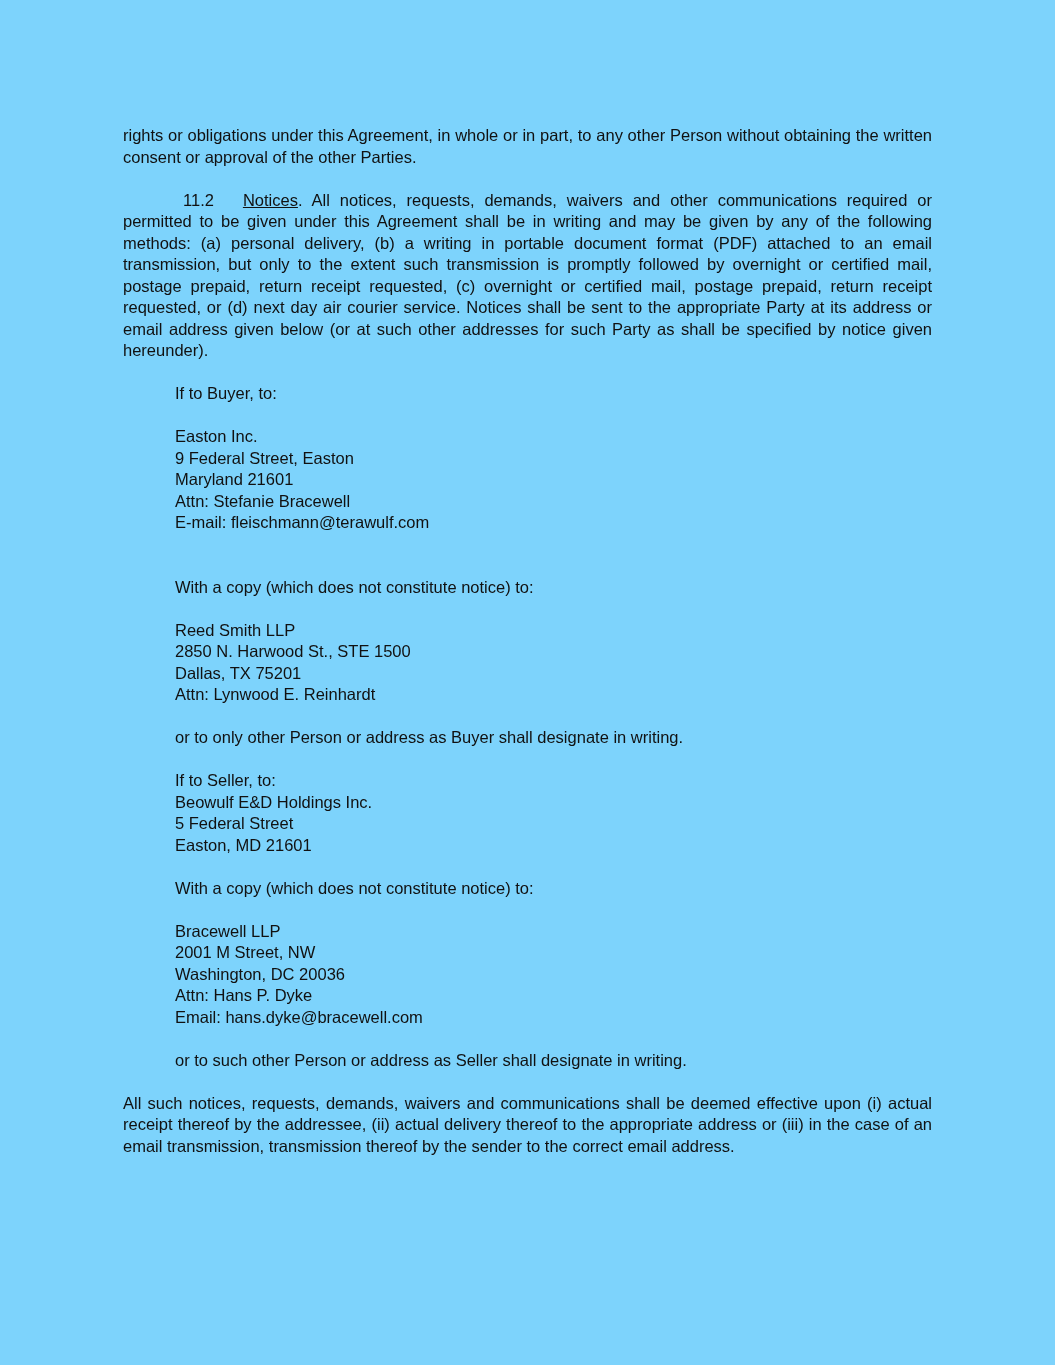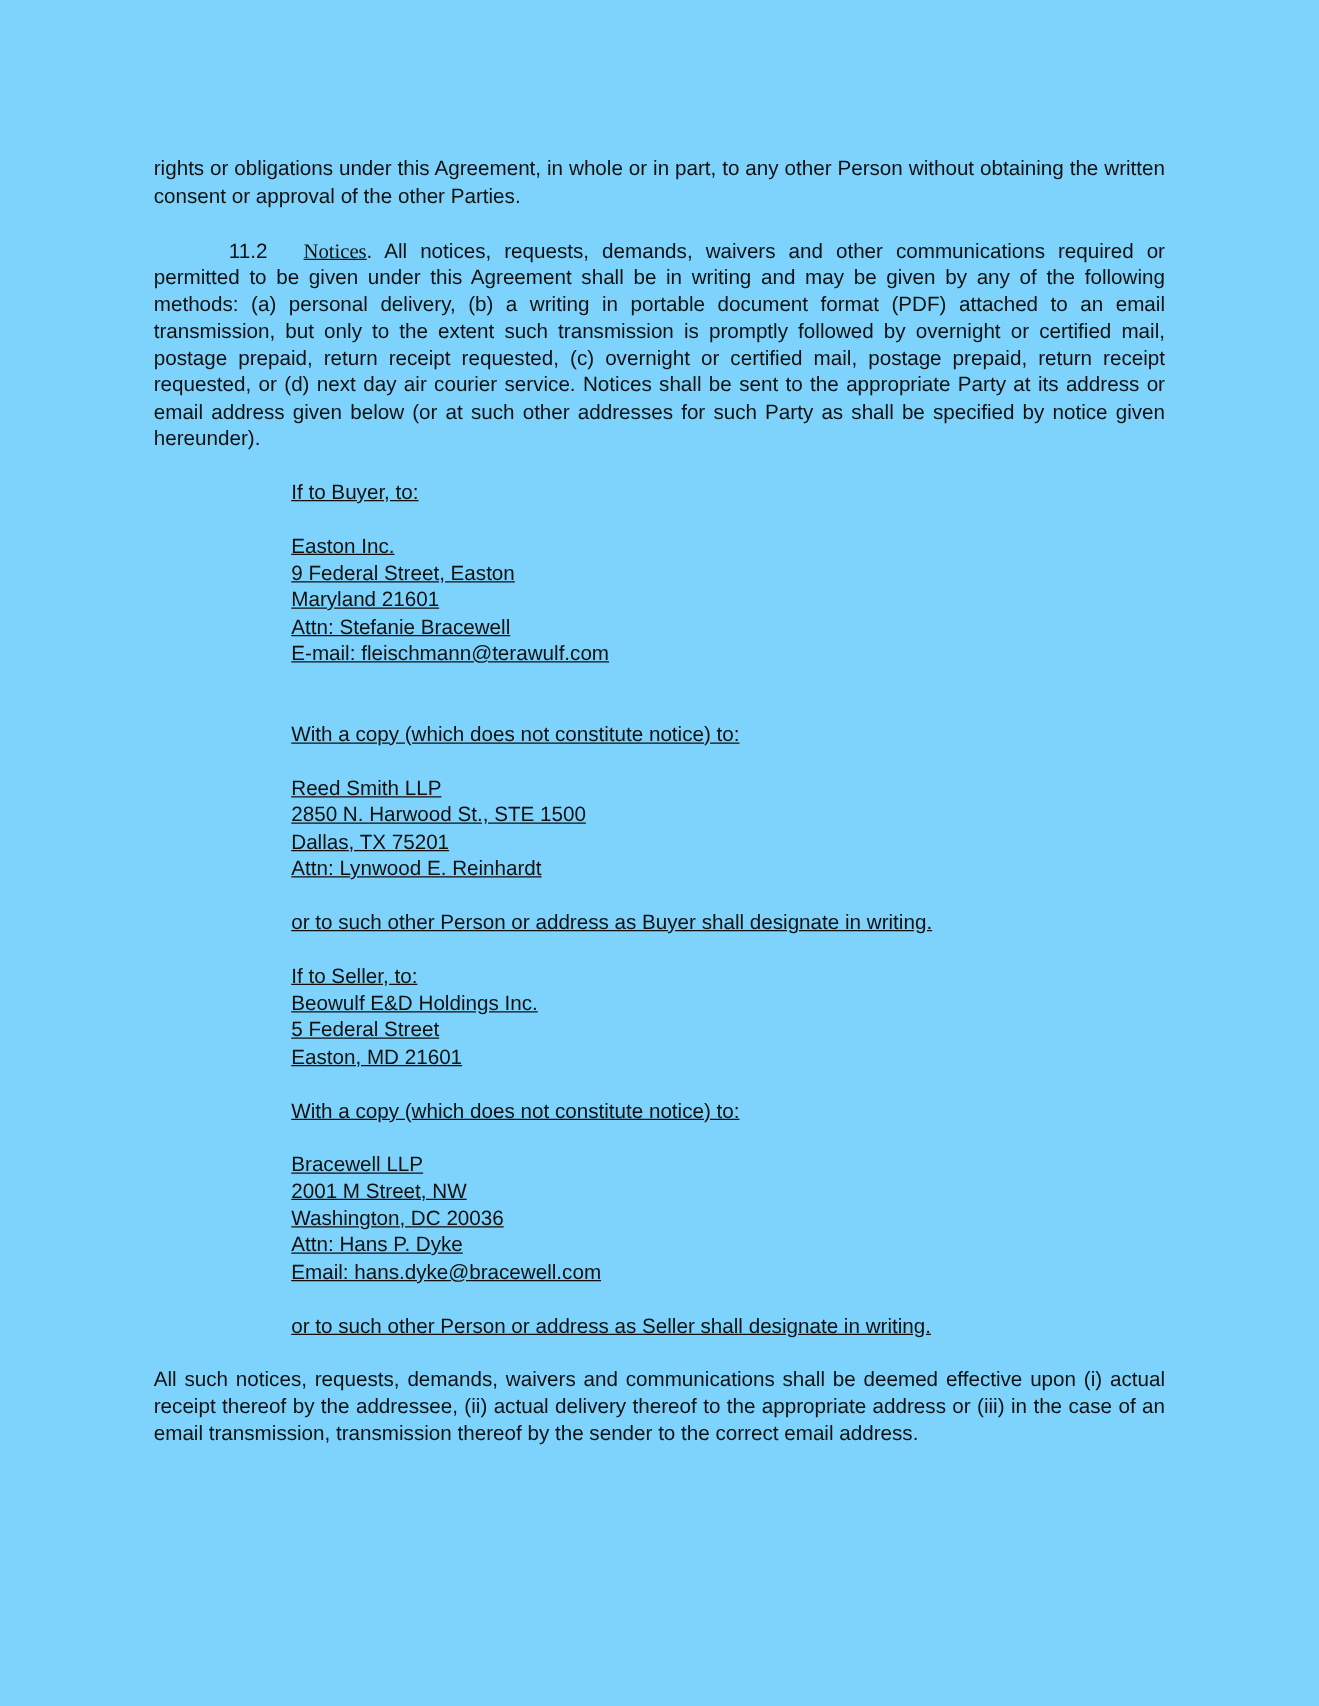--- a/index.html
+++ b/index.html
@@ -24,22 +24,22 @@
     margin: 0;
     text-align: justify;
   }
   .para-gap-1 { margin-top: 21.5px; }
   .para-gap-2 { margin-top: 43px; }
   .section-para { text-indent: 60px; }
   .tab-spacer {
     display: inline-block;
     width: 29px;
   }
-  .underlined { text-decoration: underline; font-family: Liberation Serif, serif; }
-  .indent-block { margin-left: 110px; text-decoration: underline; }
+  .underlined { text-decoration: underline; }
+  .indent-block { margin-left: 52px; }
   .addr-line, .intro-line, .fallback-line {
     white-space: nowrap;
     text-align: left;
   }
   .page-number {
     position: absolute;
     left: 0;
     right: 0;
     top: 1283px;
     text-align: center;
@@ -68,21 +68,21 @@
 
     <div class="intro-line para-gap-2">With a copy (which does not constitute notice) to:</div>
 
     <div class="para-gap-1">
       <div class="addr-line">Reed Smith LLP</div>
       <div class="addr-line">2850 N. Harwood St., STE 1500</div>
       <div class="addr-line">Dallas, TX 75201</div>
       <div class="addr-line">Attn: Lynwood E. Reinhardt</div>
     </div>
 
-    <div class="fallback-line para-gap-1">or to such other Person or address as Buyer shall designate in writing.</div>
+    <div class="fallback-line para-gap-1">or to only other Person or address as Buyer shall designate in writing.</div>
 
     <div class="para-gap-1">
       <div class="intro-line">If to Seller, to:</div>
       <div class="addr-line">Beowulf E&amp;D Holdings Inc.</div>
       <div class="addr-line">5 Federal Street</div>
       <div class="addr-line">Easton, MD 21601</div>
     </div>
 
     <div class="intro-line para-gap-1">With a copy (which does not constitute notice) to:</div>
 

